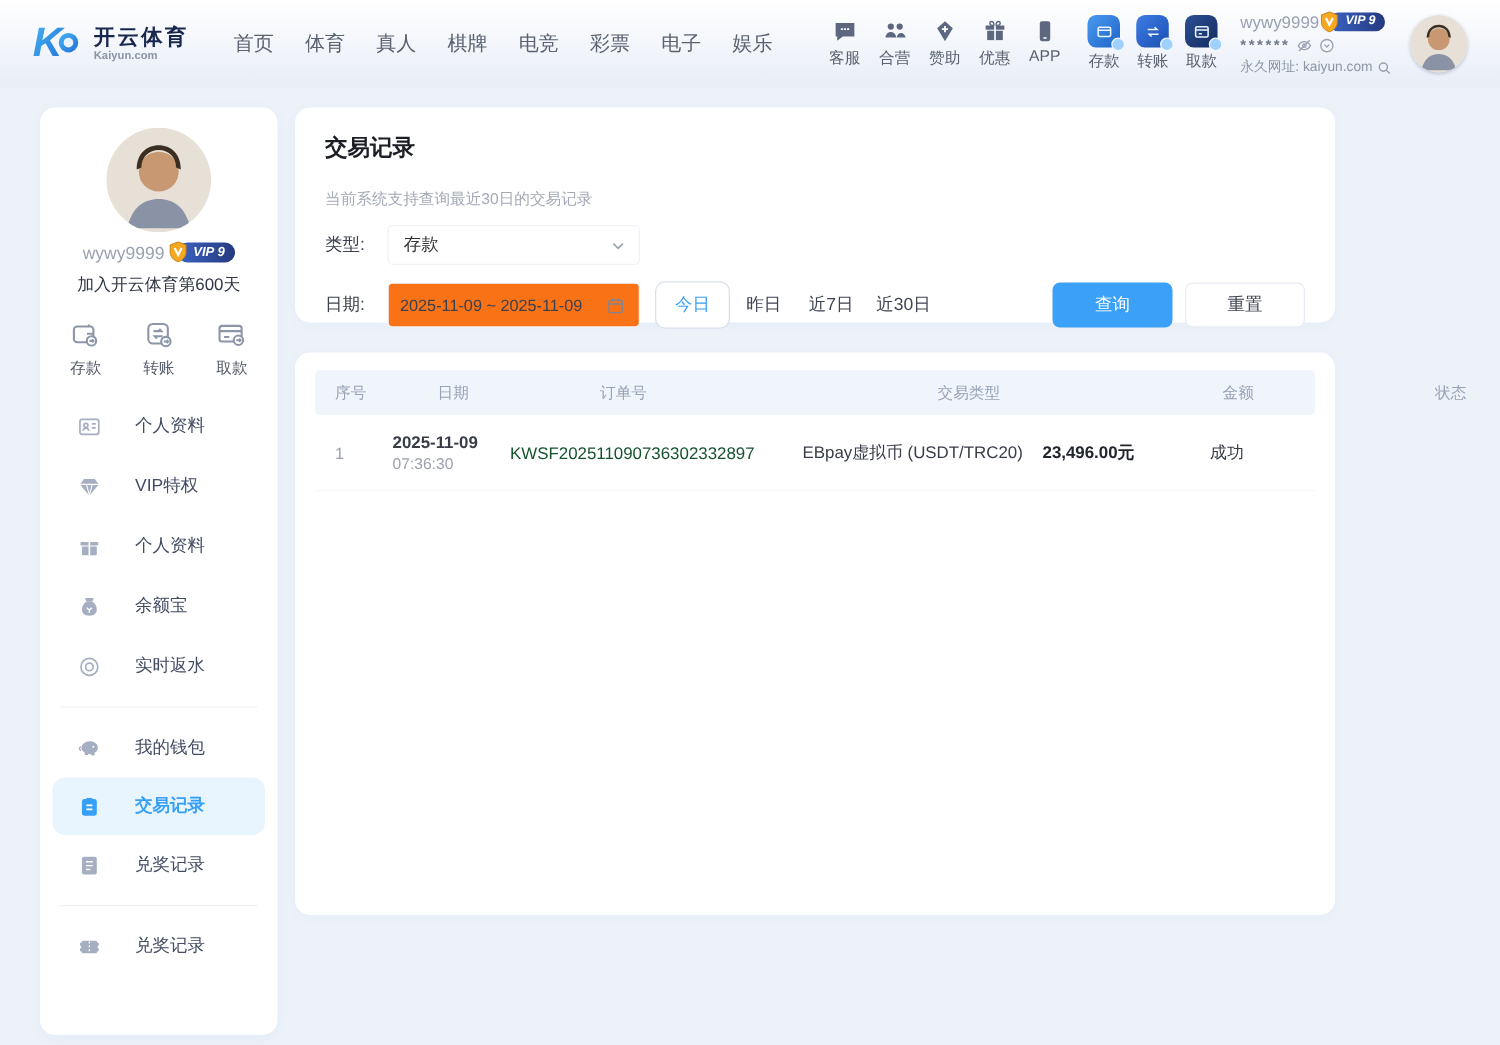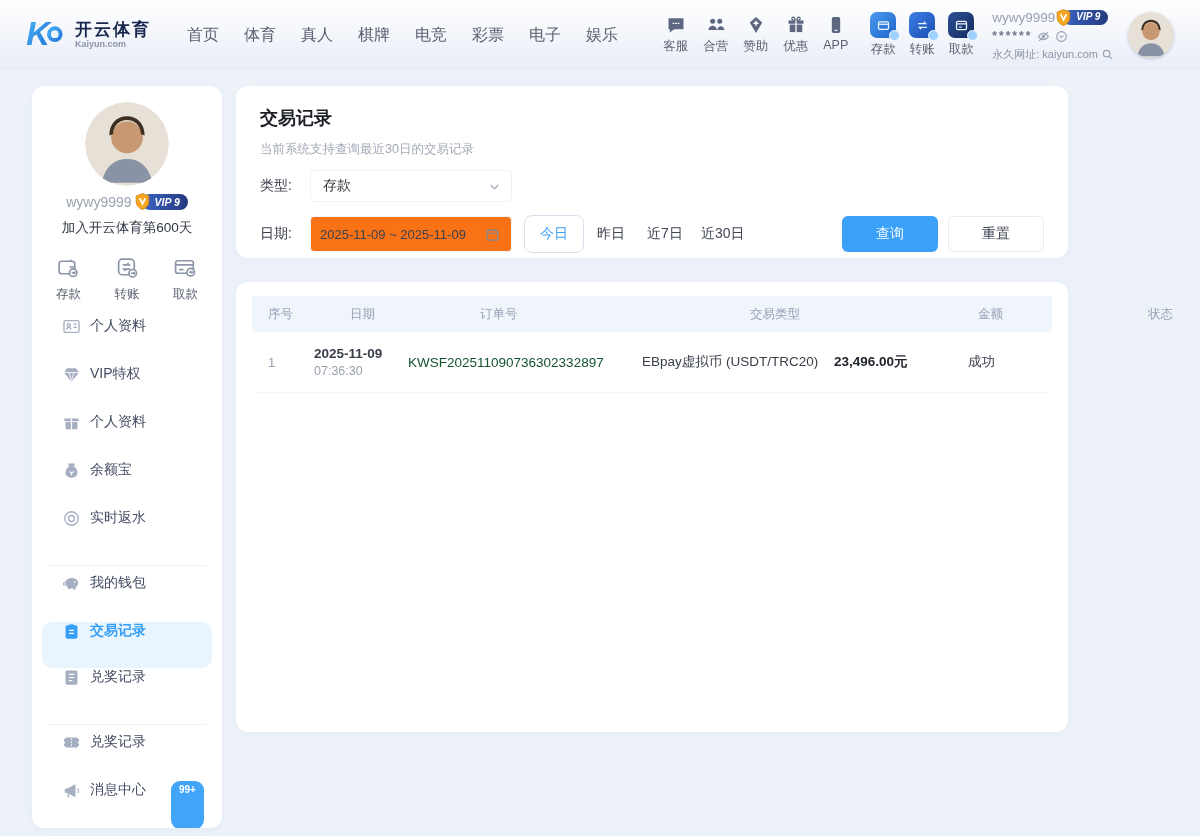--- a/index.html
+++ b/index.html
@@ -46,35 +46,35 @@
   .avatar-big{width:84px;height:84px;border-radius:50%;overflow:hidden;margin:0 auto;}
   .sb-user{display:flex;justify-content:center;align-items:center;gap:10px;margin-top:8px;
     font-size:14px;color:#9aa1b0;}
   .sb-user .vip{height:16px;font-size:10.5px;}
   .sb-joined{text-align:center;font-size:13.5px;color:#2f3542;margin-top:9px;}
   .sb-quick{display:flex;justify-content:space-between;padding:0 24px;margin-top:18px;}
   .sb-quick-item{display:flex;flex-direction:column;align-items:center;gap:6px;
     font-size:12.5px;color:#555c6b;cursor:pointer;}
   .sb-quick-item svg{width:25px;height:25px;color:#8d95a8;}
   .sb-menu{margin-top:14px;}
-  .sb-item{display:flex;gap:9px;height:48px;padding-left:30px;
+  .sb-item{display:flex;align-items:center;gap:27px;height:48px;padding-left:30px;
     font-size:14px;color:#434c63;cursor:pointer;}
   .sb-item svg{width:19px;height:19px;color:#a6aec2;flex:0 0 auto;}
   .sb-item.active{margin:0 10px;height:46px;padding-left:20px;background:#e8f4fe;
     border-radius:10px;color:#36a0f7;font-weight:bold;}
   .sb-item.active svg{color:#36a0f7;}
   .sb-div{height:1px;background:#eef1f8;margin:8px 16px;}
   .badge-99{margin-left:16px;background:#41a4f9;color:#fff;font-size:10px;font-weight:bold;
     border-radius:9px;padding:2.5px 8px;}
 
   
   .filter-card{position:absolute;left:236px;top:86px;width:832px;height:172px;background:#fff;
     border-radius:12px;box-shadow:0 2px 10px rgba(60,90,150,.04);padding:20px 24px 0;}
   .fc-title{font-size:18px;font-weight:bold;color:#1b1e25;}
-  .fc-sub{font-size:12.5px;color:#a3a9b7;margin-top:11px;}
+  .fc-sub{font-size:12.5px;color:#a3a9b7;margin-top:21px;}
   .fc-row{display:flex;align-items:center;}
   .fc-row.r1{margin-top:12px;}
   .fc-row.r2{margin-top:13px;}
   .fc-label{font-size:14px;color:#3c414d;width:50px;flex:0 0 auto;}
   .fc-select{width:202px;height:32px;border:1px solid #f0f2f7;border-radius:4px;background:#fff;
     display:flex;align-items:center;justify-content:space-between;padding:0 10px 0 12px;
     font-size:14px;color:#333;cursor:pointer;}
   .fc-select svg{width:13px;height:13px;color:#9aa2b2;}
   .fc-date{width:202px;height:36px;border:1px solid #f2f4f9;border-radius:4px;background:#f97316;
     display:flex;align-items:center;justify-content:space-between;padding:0 11px 0 9px;
@@ -373,29 +373,20 @@
 
     <div class="sb-div"></div>
 
     <div class="sb-item">
       <svg viewBox="0 0 24 24" fill="currentColor">
           <path d="M2.5 8a2.2 2.2 0 002.2-2.2h14.6A2.2 2.2 0 0021.5 8v2.3a1.9 1.9 0 000 3.6v2.3a2.2 2.2 0 00-2.2 2.2H4.7a2.2 2.2 0 00-2.2-2.2v-2.3a1.9 1.9 0 000-3.6z"></path>
           <path d="M12 6.5v11" stroke="#fff" stroke-width="1.3" stroke-dasharray="2 2"></path>
         </svg>
       <span>兑奖记录</span>
     </div>
-    <div class="sb-item">
-      <svg viewBox="0 0 24 24" fill="currentColor">
-          <path d="M3.5 10v4.5l4 1 9.5 5V4l-9.5 5z"></path>
-          <path d="M8 16v4.5" stroke="currentColor" stroke-width="2"></path>
-          <path d="M19.5 9.5c1 .6 1.5 1.5 1.5 2.7s-.5 2.1-1.5 2.7" stroke="currentColor" fill="none" stroke-width="1.4"></path>
-        </svg>
-      <span>消息中心</span>
-      <span class="badge-99">99+</span>
-    </div>
   </div>
 </div>
 
 <div class="filter-card">
   <div class="fc-title">交易记录</div>
   <div class="fc-sub">当前系统支持查询最近30日的交易记录</div>
 
   <div class="fc-row r1">
     <div class="fc-label">类型:</div>
     <div class="fc-select">

